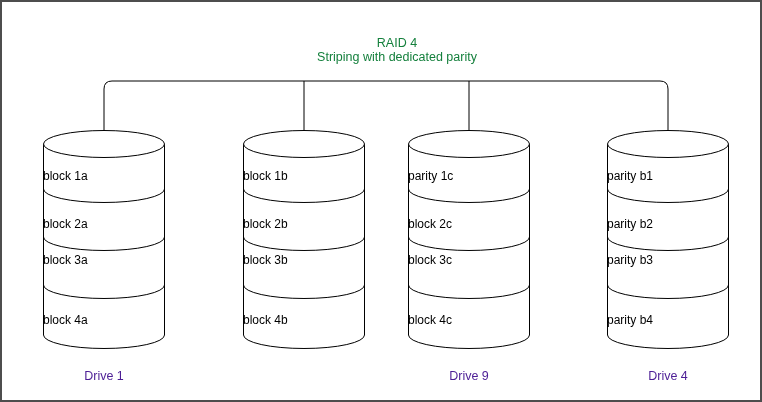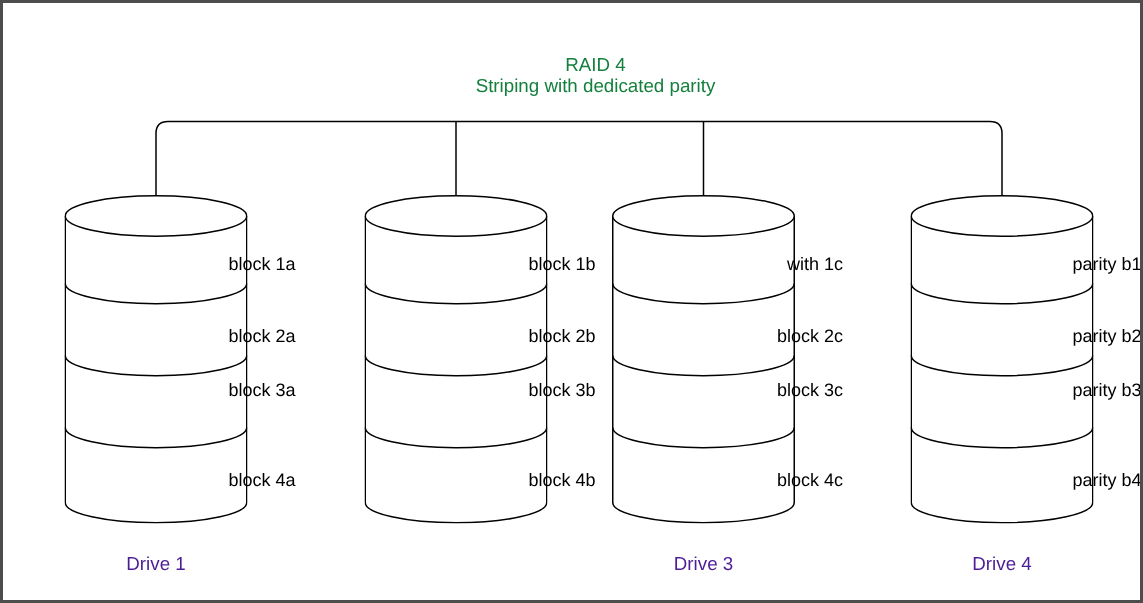--- a/index.html
+++ b/index.html
@@ -44,25 +44,24 @@
   .drive svg {
     position: absolute;
     top: 0;
     left: 0;
   }
   .block-label {
     position: absolute;
     left: 0;
     width: 100%;
     height: 16px;
-    text-align: right;
+    text-align: left;
     font-size: 12px;
     line-height: 16px;
     color: #000000;
-    padding-left: 32px;
   }
   .block-label.b0 { top: 38px; }
   .block-label.b1 { top: 86px; }
   .block-label.b2 { top: 122px; }
   .block-label.b3 { top: 182px; }
   .drive-caption {
     position: absolute;
     top: 367px;
     width: 122px;
     text-align: center;
@@ -121,26 +120,26 @@
   </div>
 
   <div class="drive d3">
     <svg width="122" height="219" viewBox="0 0 122 219">
       <path d="M 0.5 14 L 0.5 205 A 60.5 13.5 0 0 0 121.5 205 L 121.5 14" fill="#ffffff" stroke="#000000" stroke-width="1"></path>
       <ellipse cx="61" cy="14" rx="60.5" ry="13.5" fill="#ffffff" stroke="#000000" stroke-width="1"></ellipse>
       <path d="M 0.5 59 A 60.5 13.5 0 0 0 121.5 59" fill="none" stroke="#000000" stroke-width="1"></path>
       <path d="M 0.5 107 A 60.5 13.5 0 0 0 121.5 107" fill="none" stroke="#000000" stroke-width="1"></path>
       <path d="M 0.5 155 A 60.5 13.5 0 0 0 121.5 155" fill="none" stroke="#000000" stroke-width="1"></path>
     </svg>
-    <div class="block-label b0">with 1c</div>
+    <div class="block-label b0">parity 1c</div>
     <div class="block-label b1">block 2c</div>
     <div class="block-label b2">block 3c</div>
     <div class="block-label b3">block 4c</div>
   </div>
-  <div class="drive-caption d3">Drive 3</div>
+  <div class="drive-caption d3">Drive 9</div>
 
   <div class="drive d4">
     <svg width="122" height="219" viewBox="0 0 122 219">
       <path d="M 0.5 14 L 0.5 205 A 60.5 13.5 0 0 0 121.5 205 L 121.5 14" fill="#ffffff" stroke="#000000" stroke-width="1"></path>
       <ellipse cx="61" cy="14" rx="60.5" ry="13.5" fill="#ffffff" stroke="#000000" stroke-width="1"></ellipse>
       <path d="M 0.5 59 A 60.5 13.5 0 0 0 121.5 59" fill="none" stroke="#000000" stroke-width="1"></path>
       <path d="M 0.5 107 A 60.5 13.5 0 0 0 121.5 107" fill="none" stroke="#000000" stroke-width="1"></path>
       <path d="M 0.5 155 A 60.5 13.5 0 0 0 121.5 155" fill="none" stroke="#000000" stroke-width="1"></path>
     </svg>
     <div class="block-label b0">parity b1</div>

